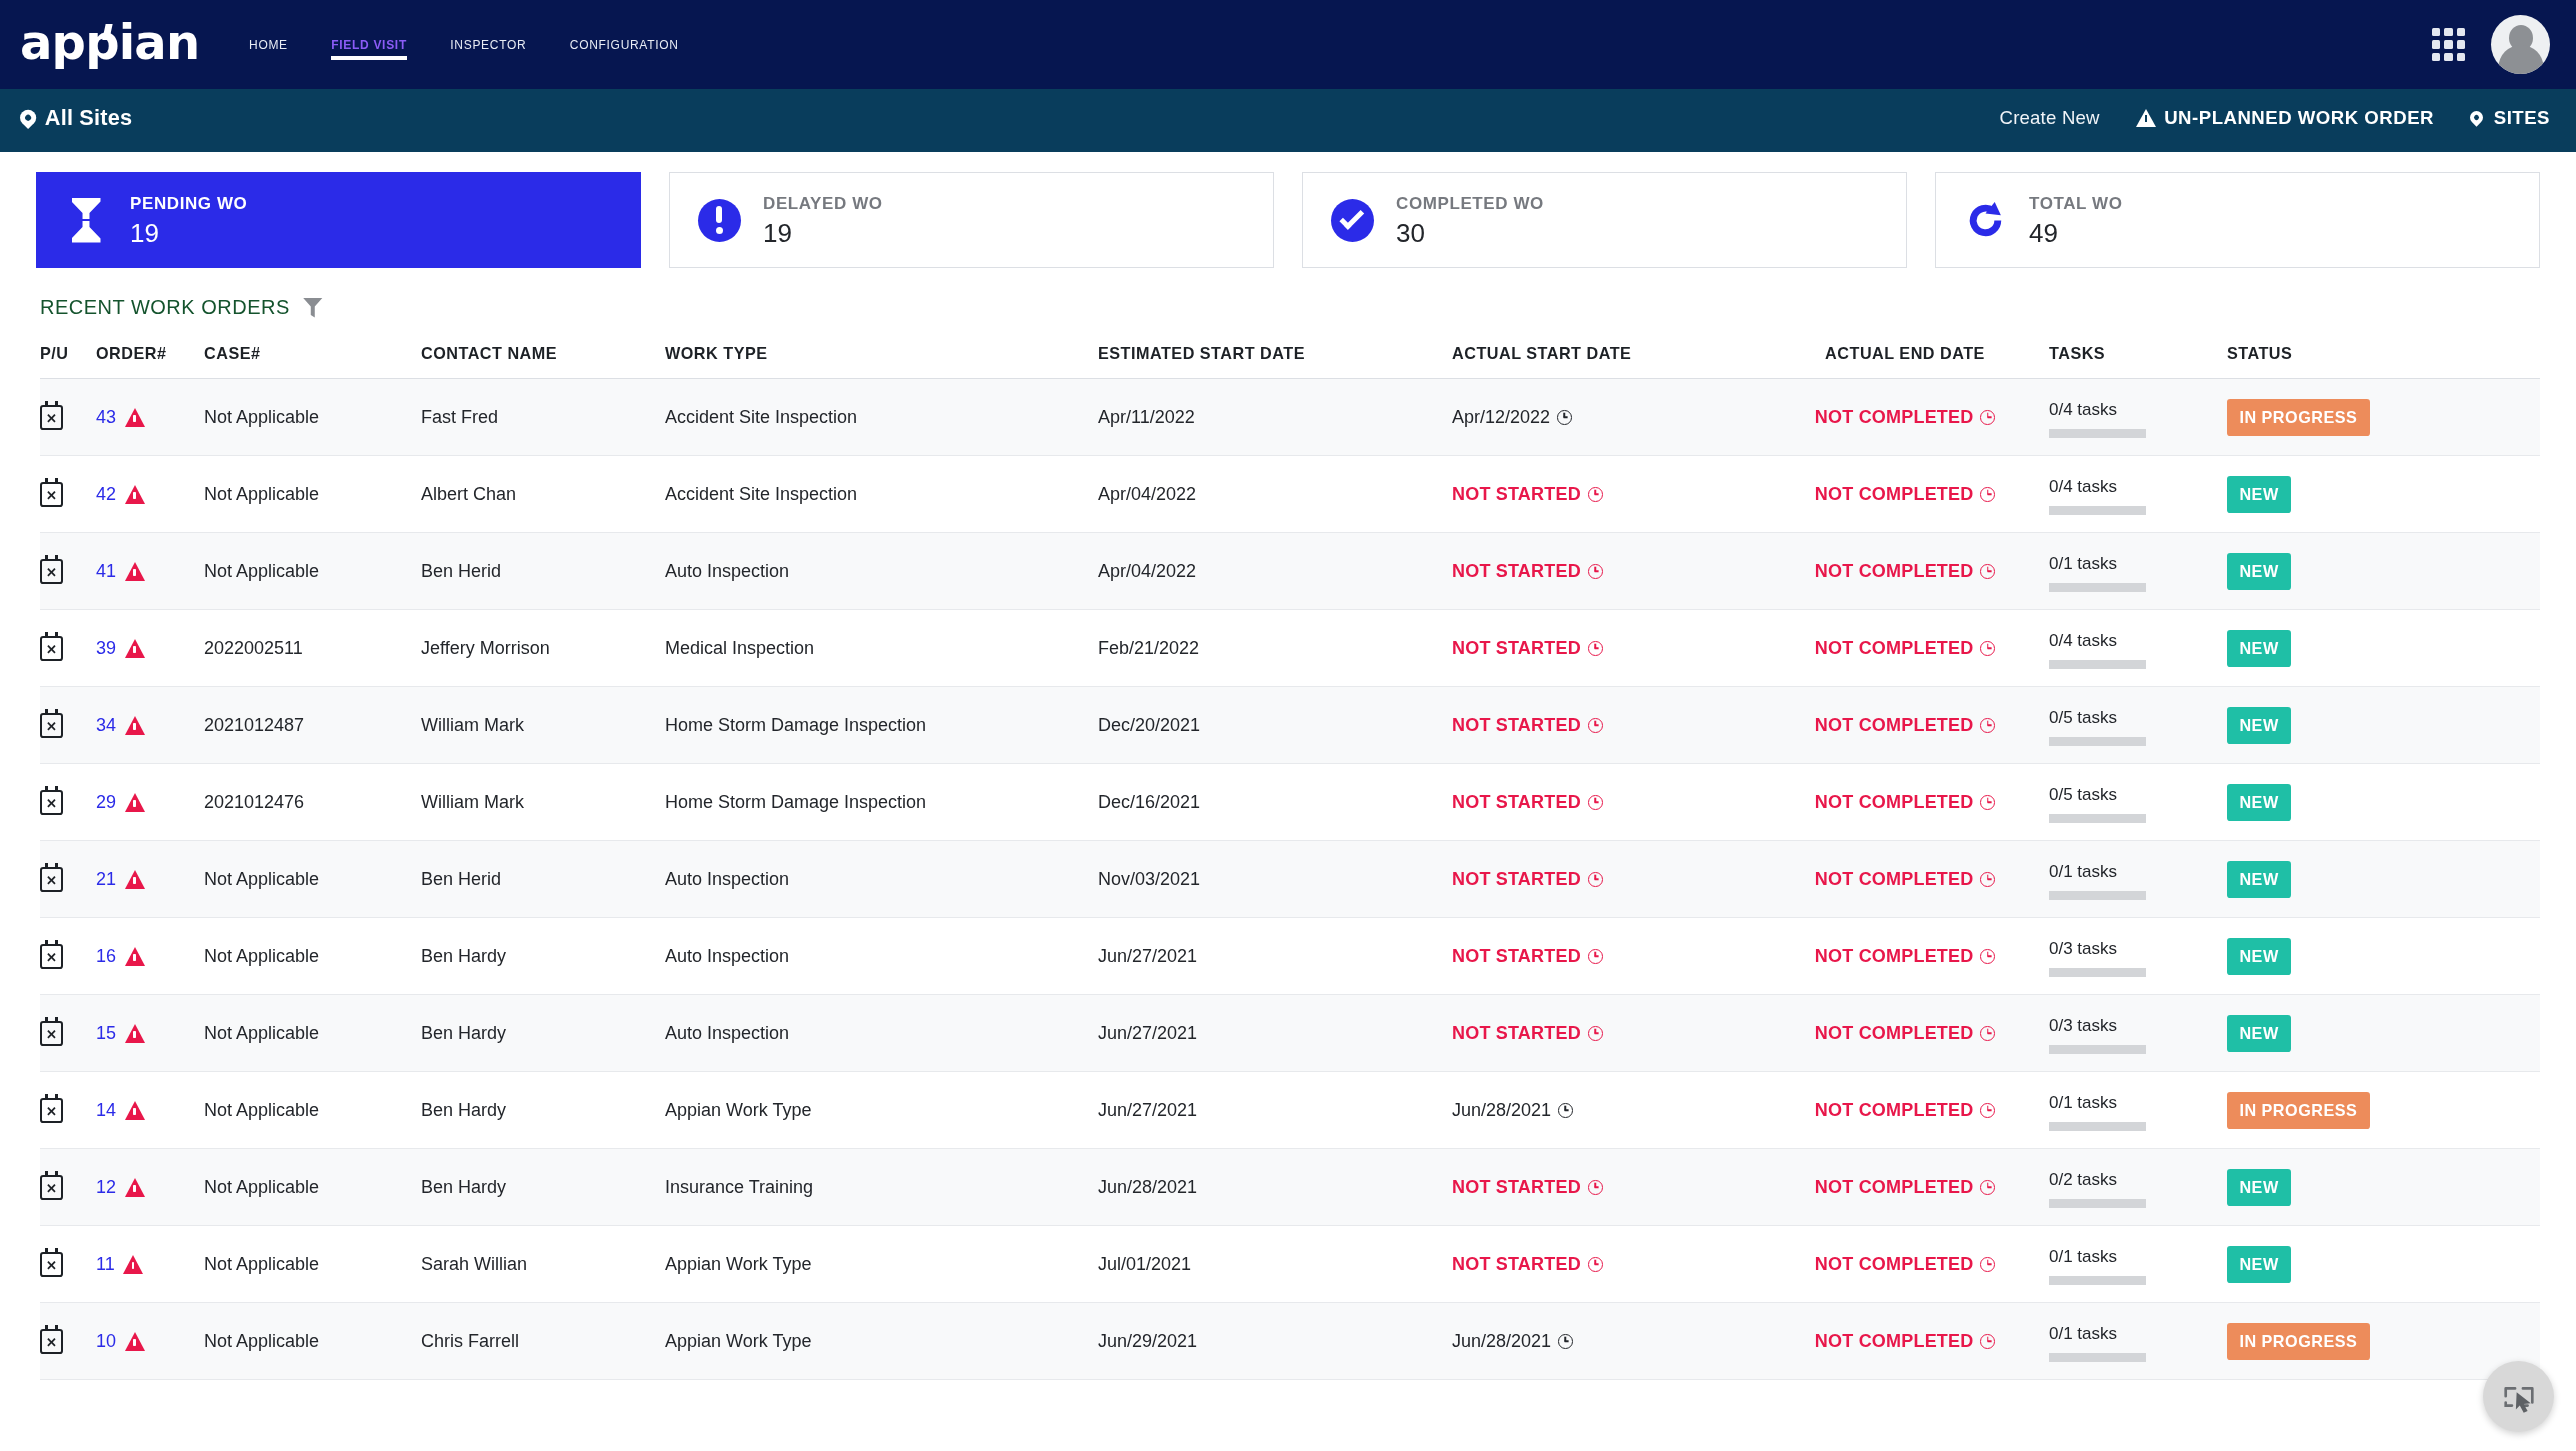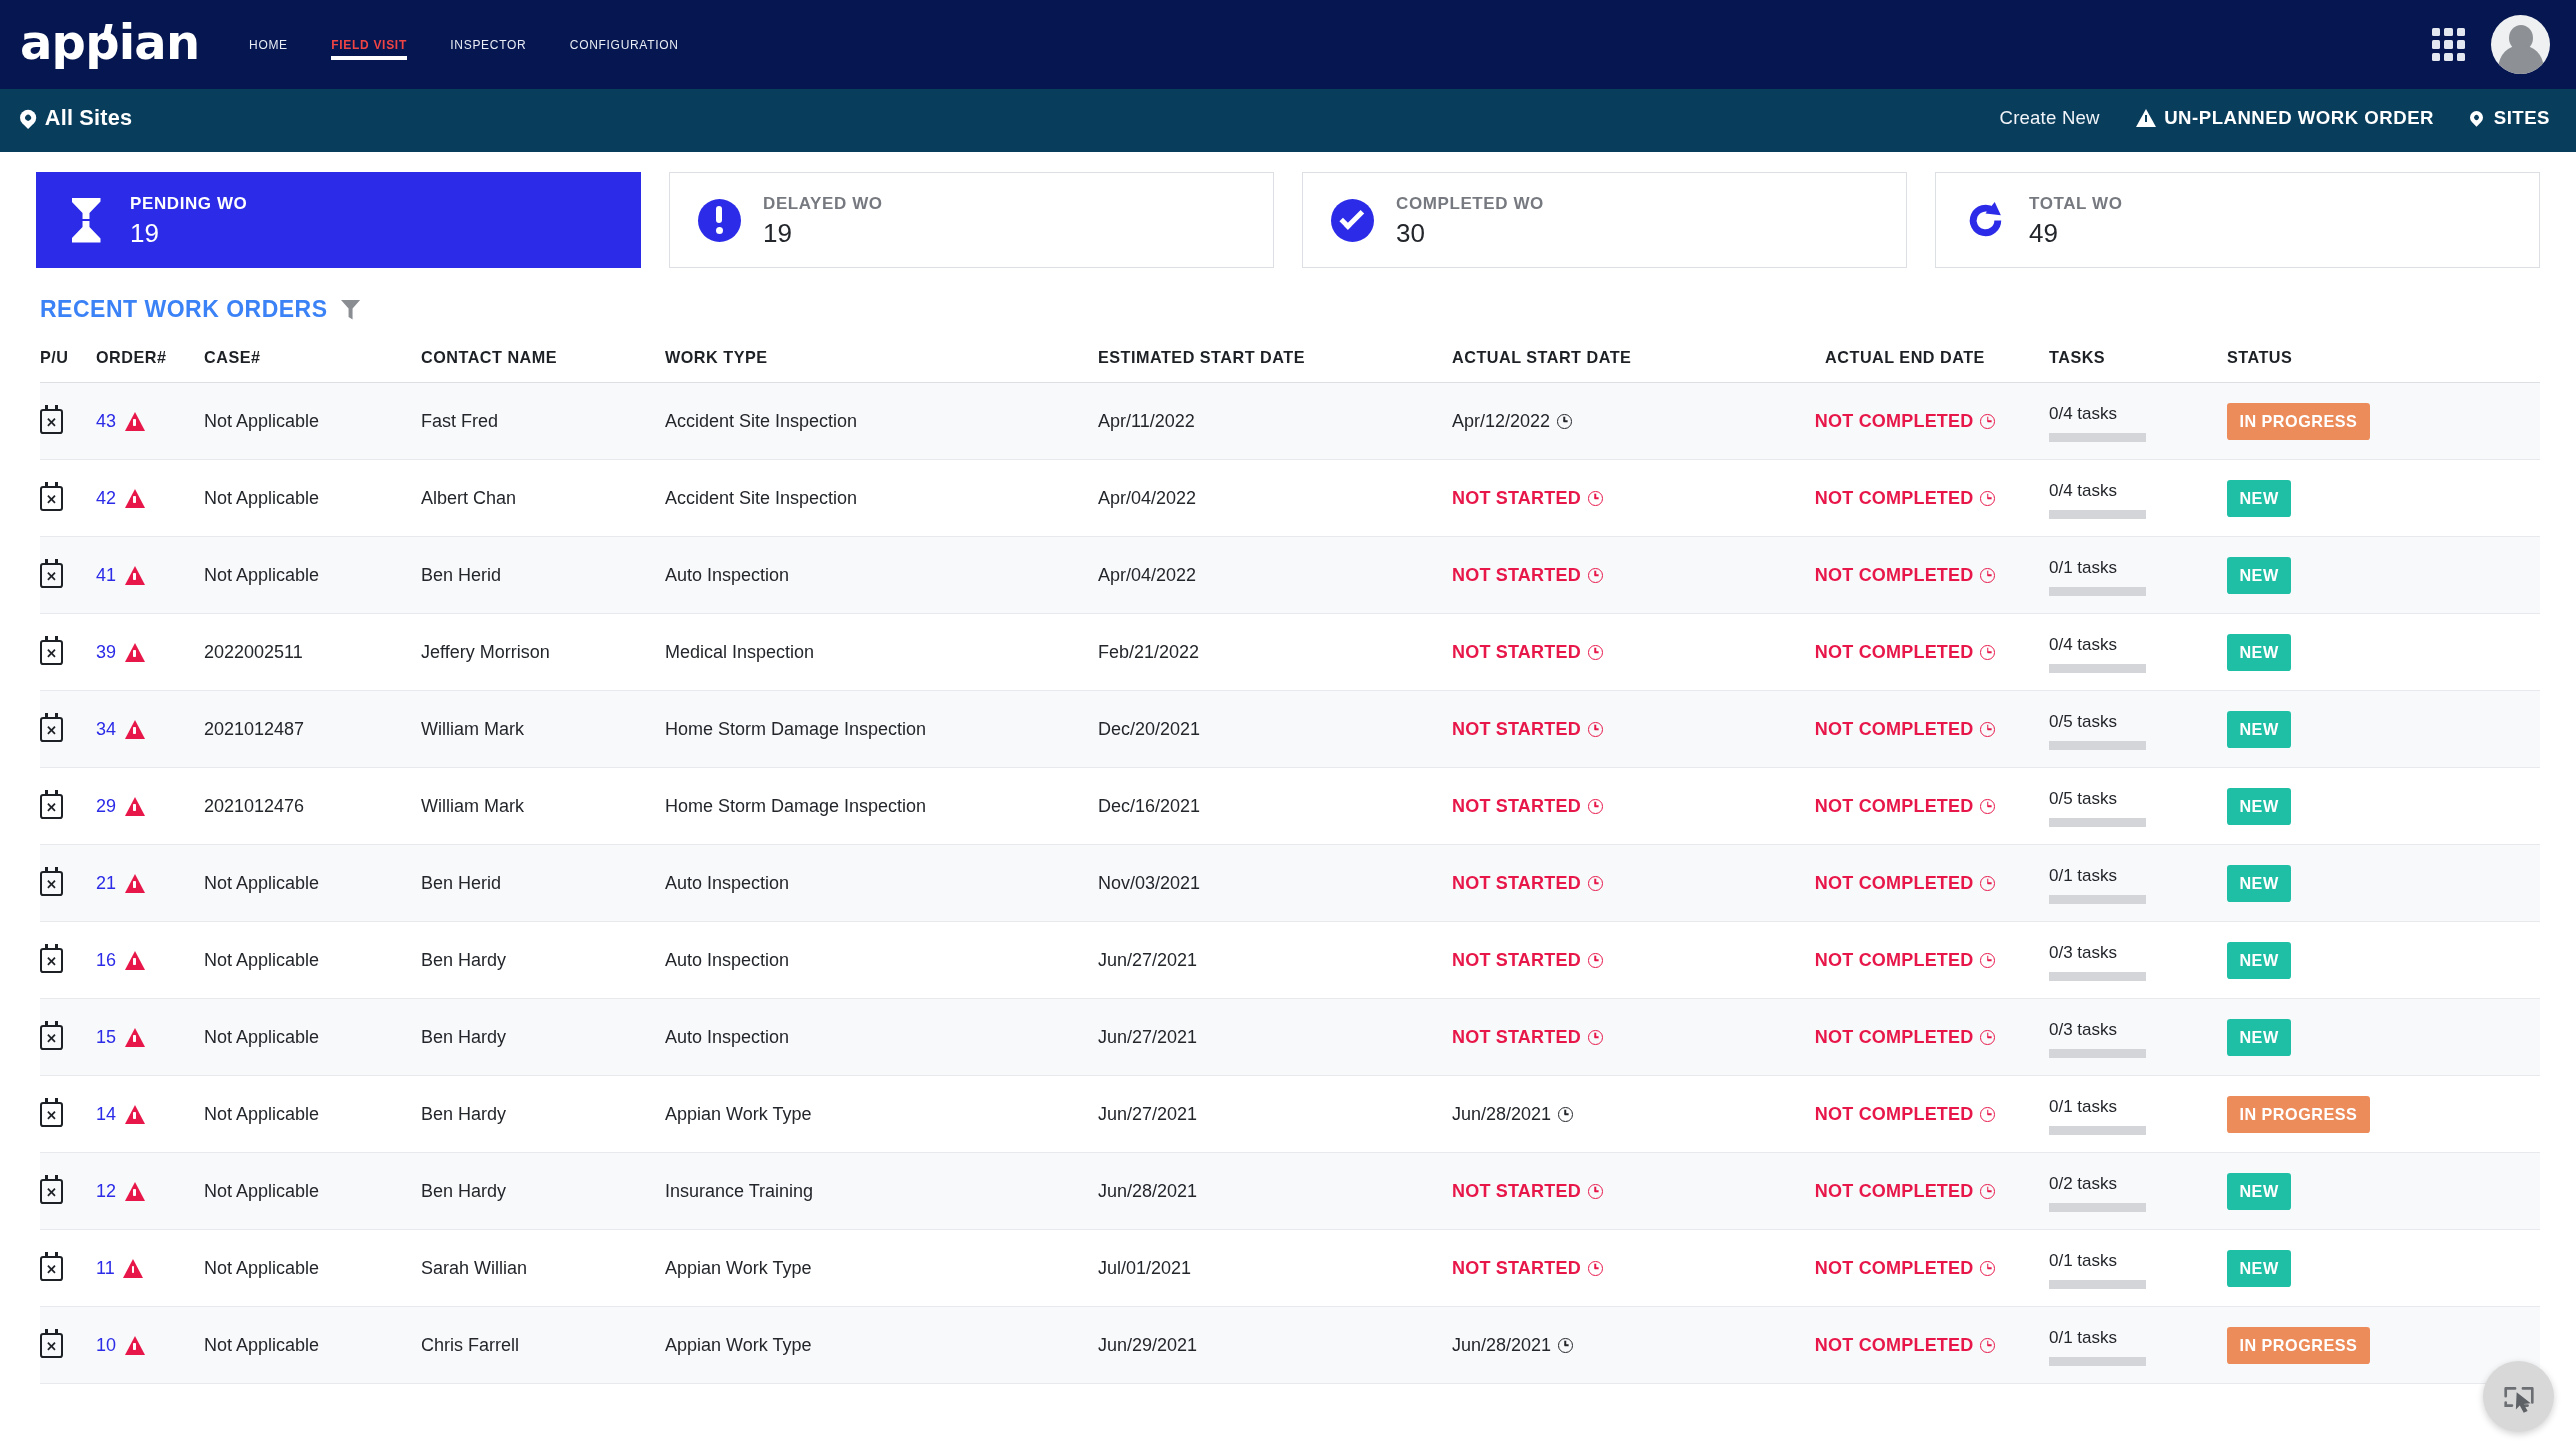--- a/index.html
+++ b/index.html
@@ -45,21 +45,21 @@
     font-size: 12px;
     letter-spacing: 0.7px;
     padding: 0 21.7px;
     height: 89px;
     display: flex;
     align-items: center;
     position: relative;
     cursor: pointer;
     text-transform: uppercase;
   }
-  .navlink.active { font-weight: 700; color: #ef4444; }
+  .navlink.active { font-weight: 700; color: #8b5cf6; }
   .navlink.active::after {
     content: "";
     position: absolute;
     left: 21.7px; right: 21.7px;
     bottom: 29px;
     height: 3.9px;
     background: #ffffff;
   }
   .topright {
     margin-left: auto;
@@ -257,23 +257,23 @@
   .refresh { width: 43px; height: 43px; }
 
   
   .section-title {
     display: flex;
     align-items: center;
     gap: 13px;
     padding: 28px 36px 9.3px 40px;
   }
   .section-title h2 {
-    font-size: 23px;
-    font-weight: 700;
-    color: #3b82f6;
+    font-size: 20px;
+    font-weight: 400;
+    color: #14532d;
     letter-spacing: 0.5px;
     text-transform: uppercase;
   }
   .funnel {
     width: 20px; height: 20px;
     background: #8a8d92;
     clip-path: polygon(0 0, 100% 0, 60% 45%, 60% 100%, 40% 88%, 40% 45%);
     cursor: pointer;
     flex: none;
   }

